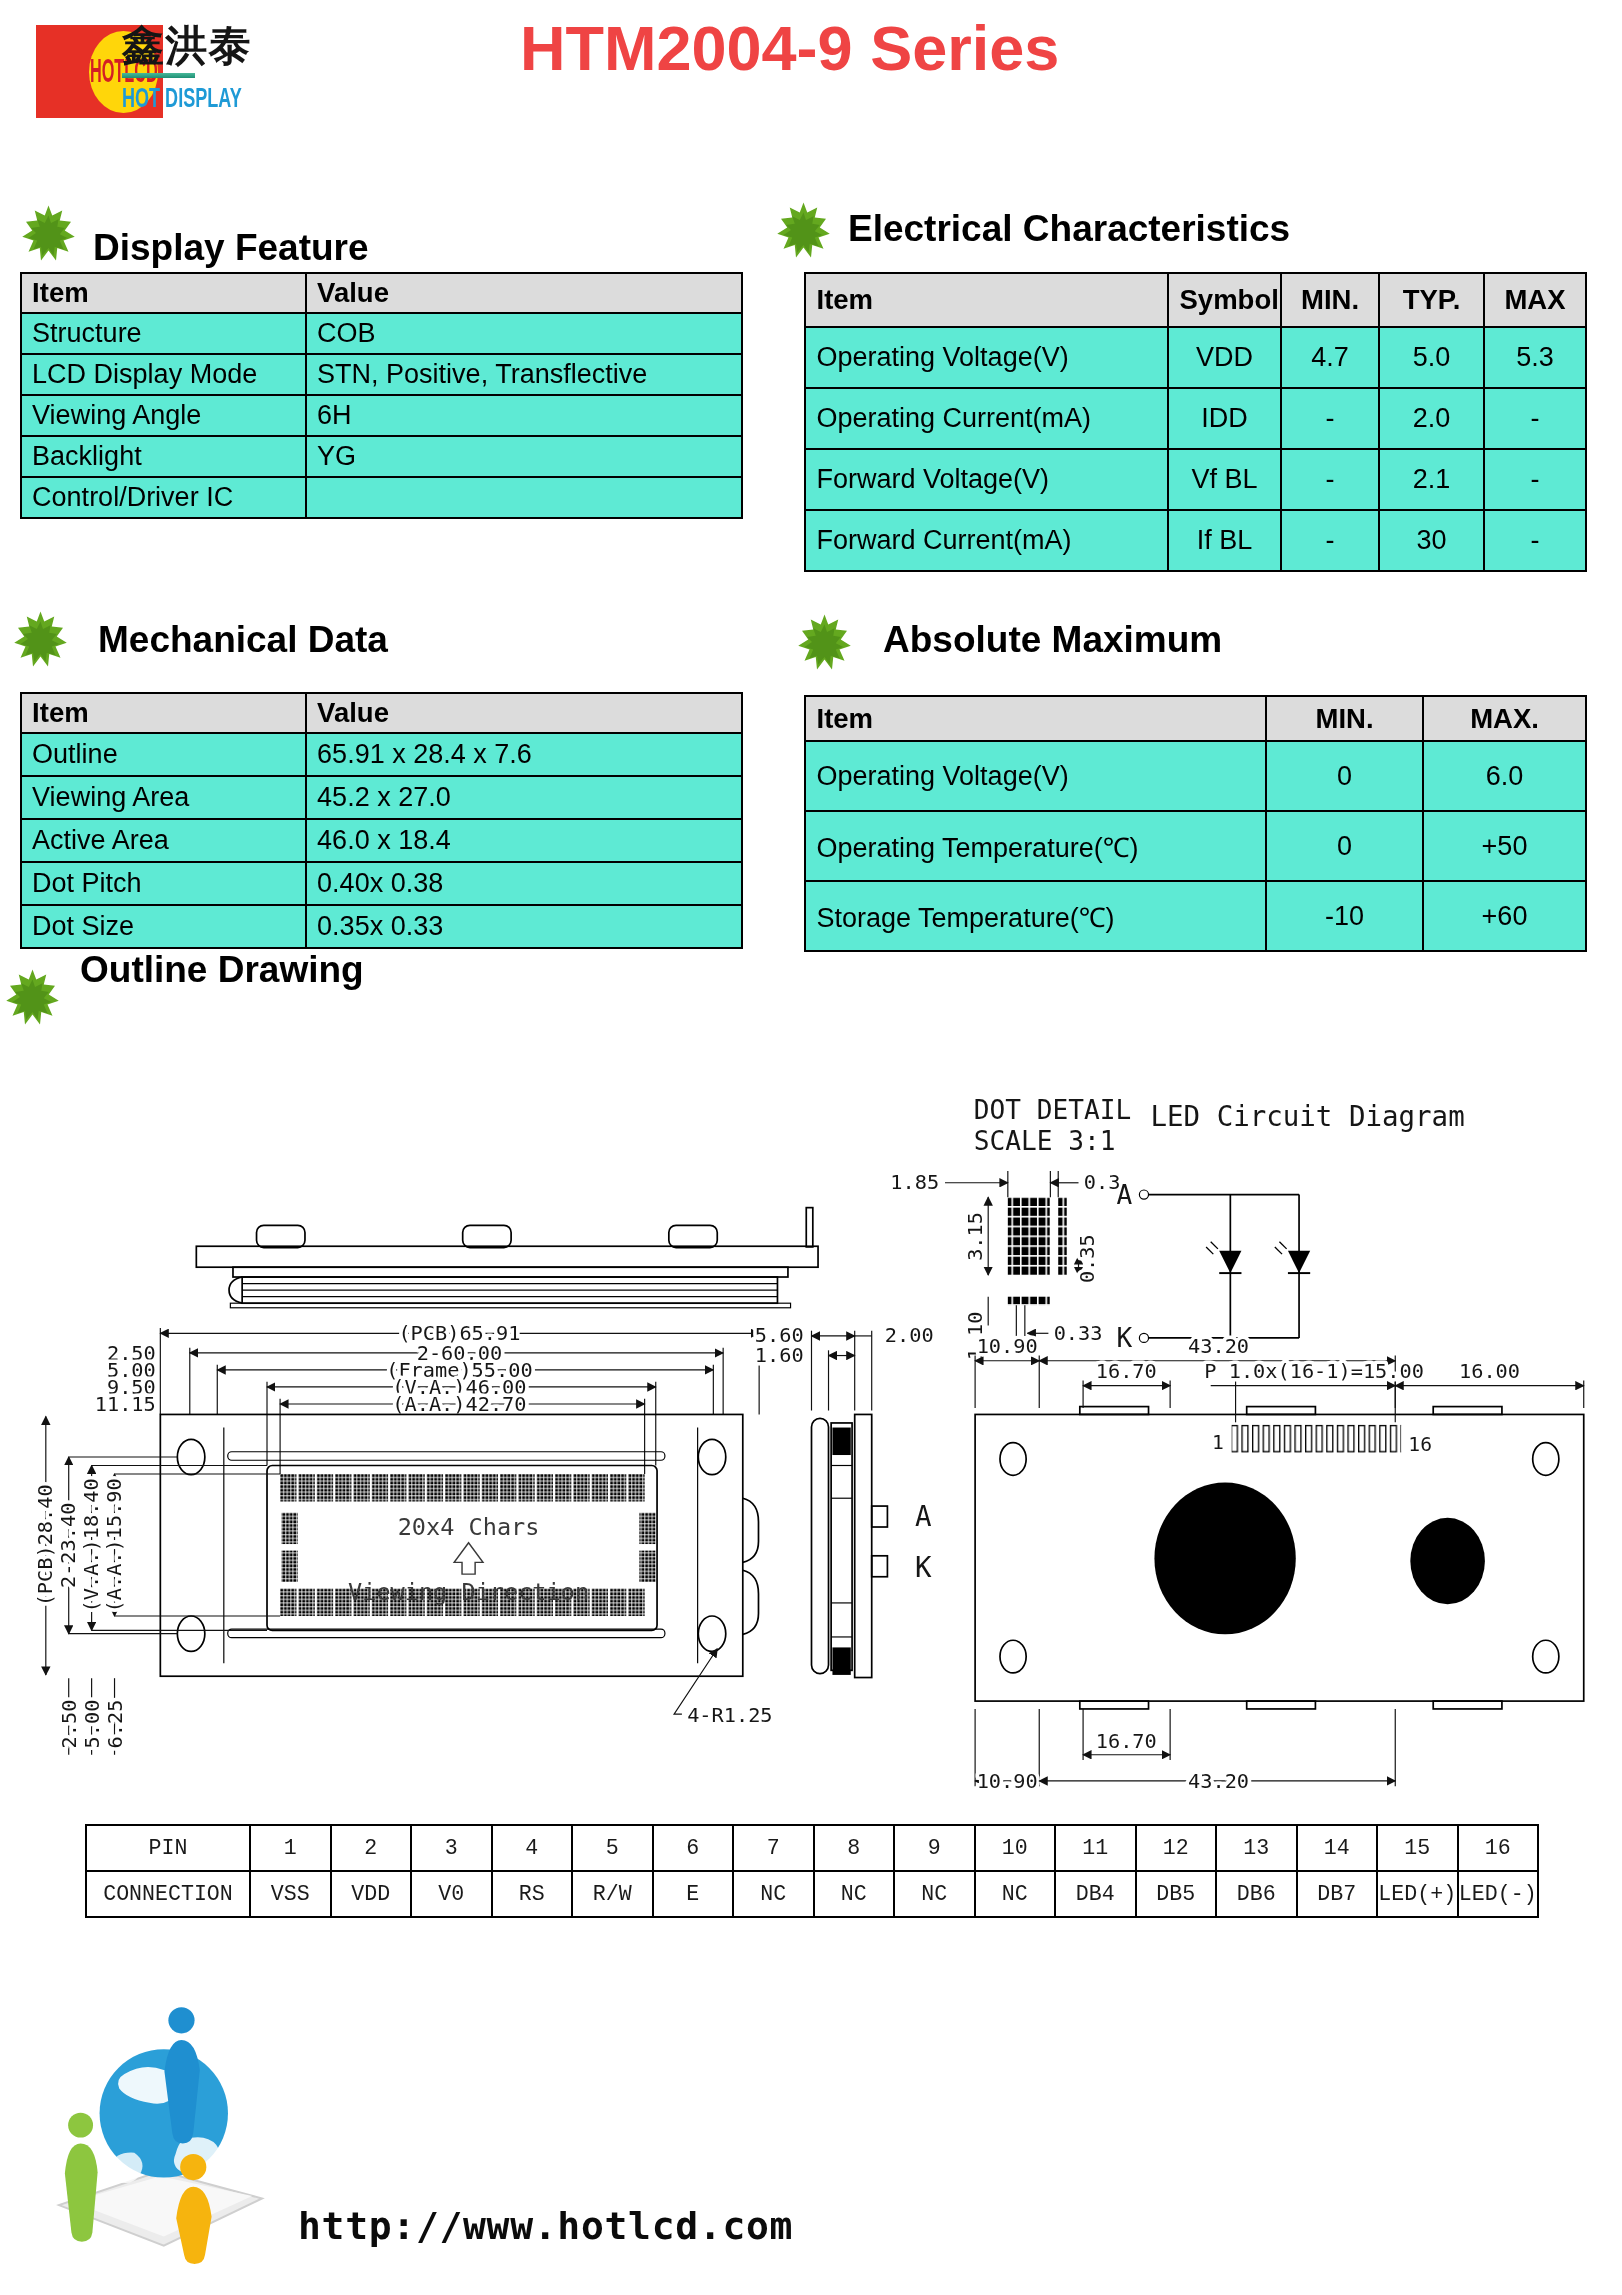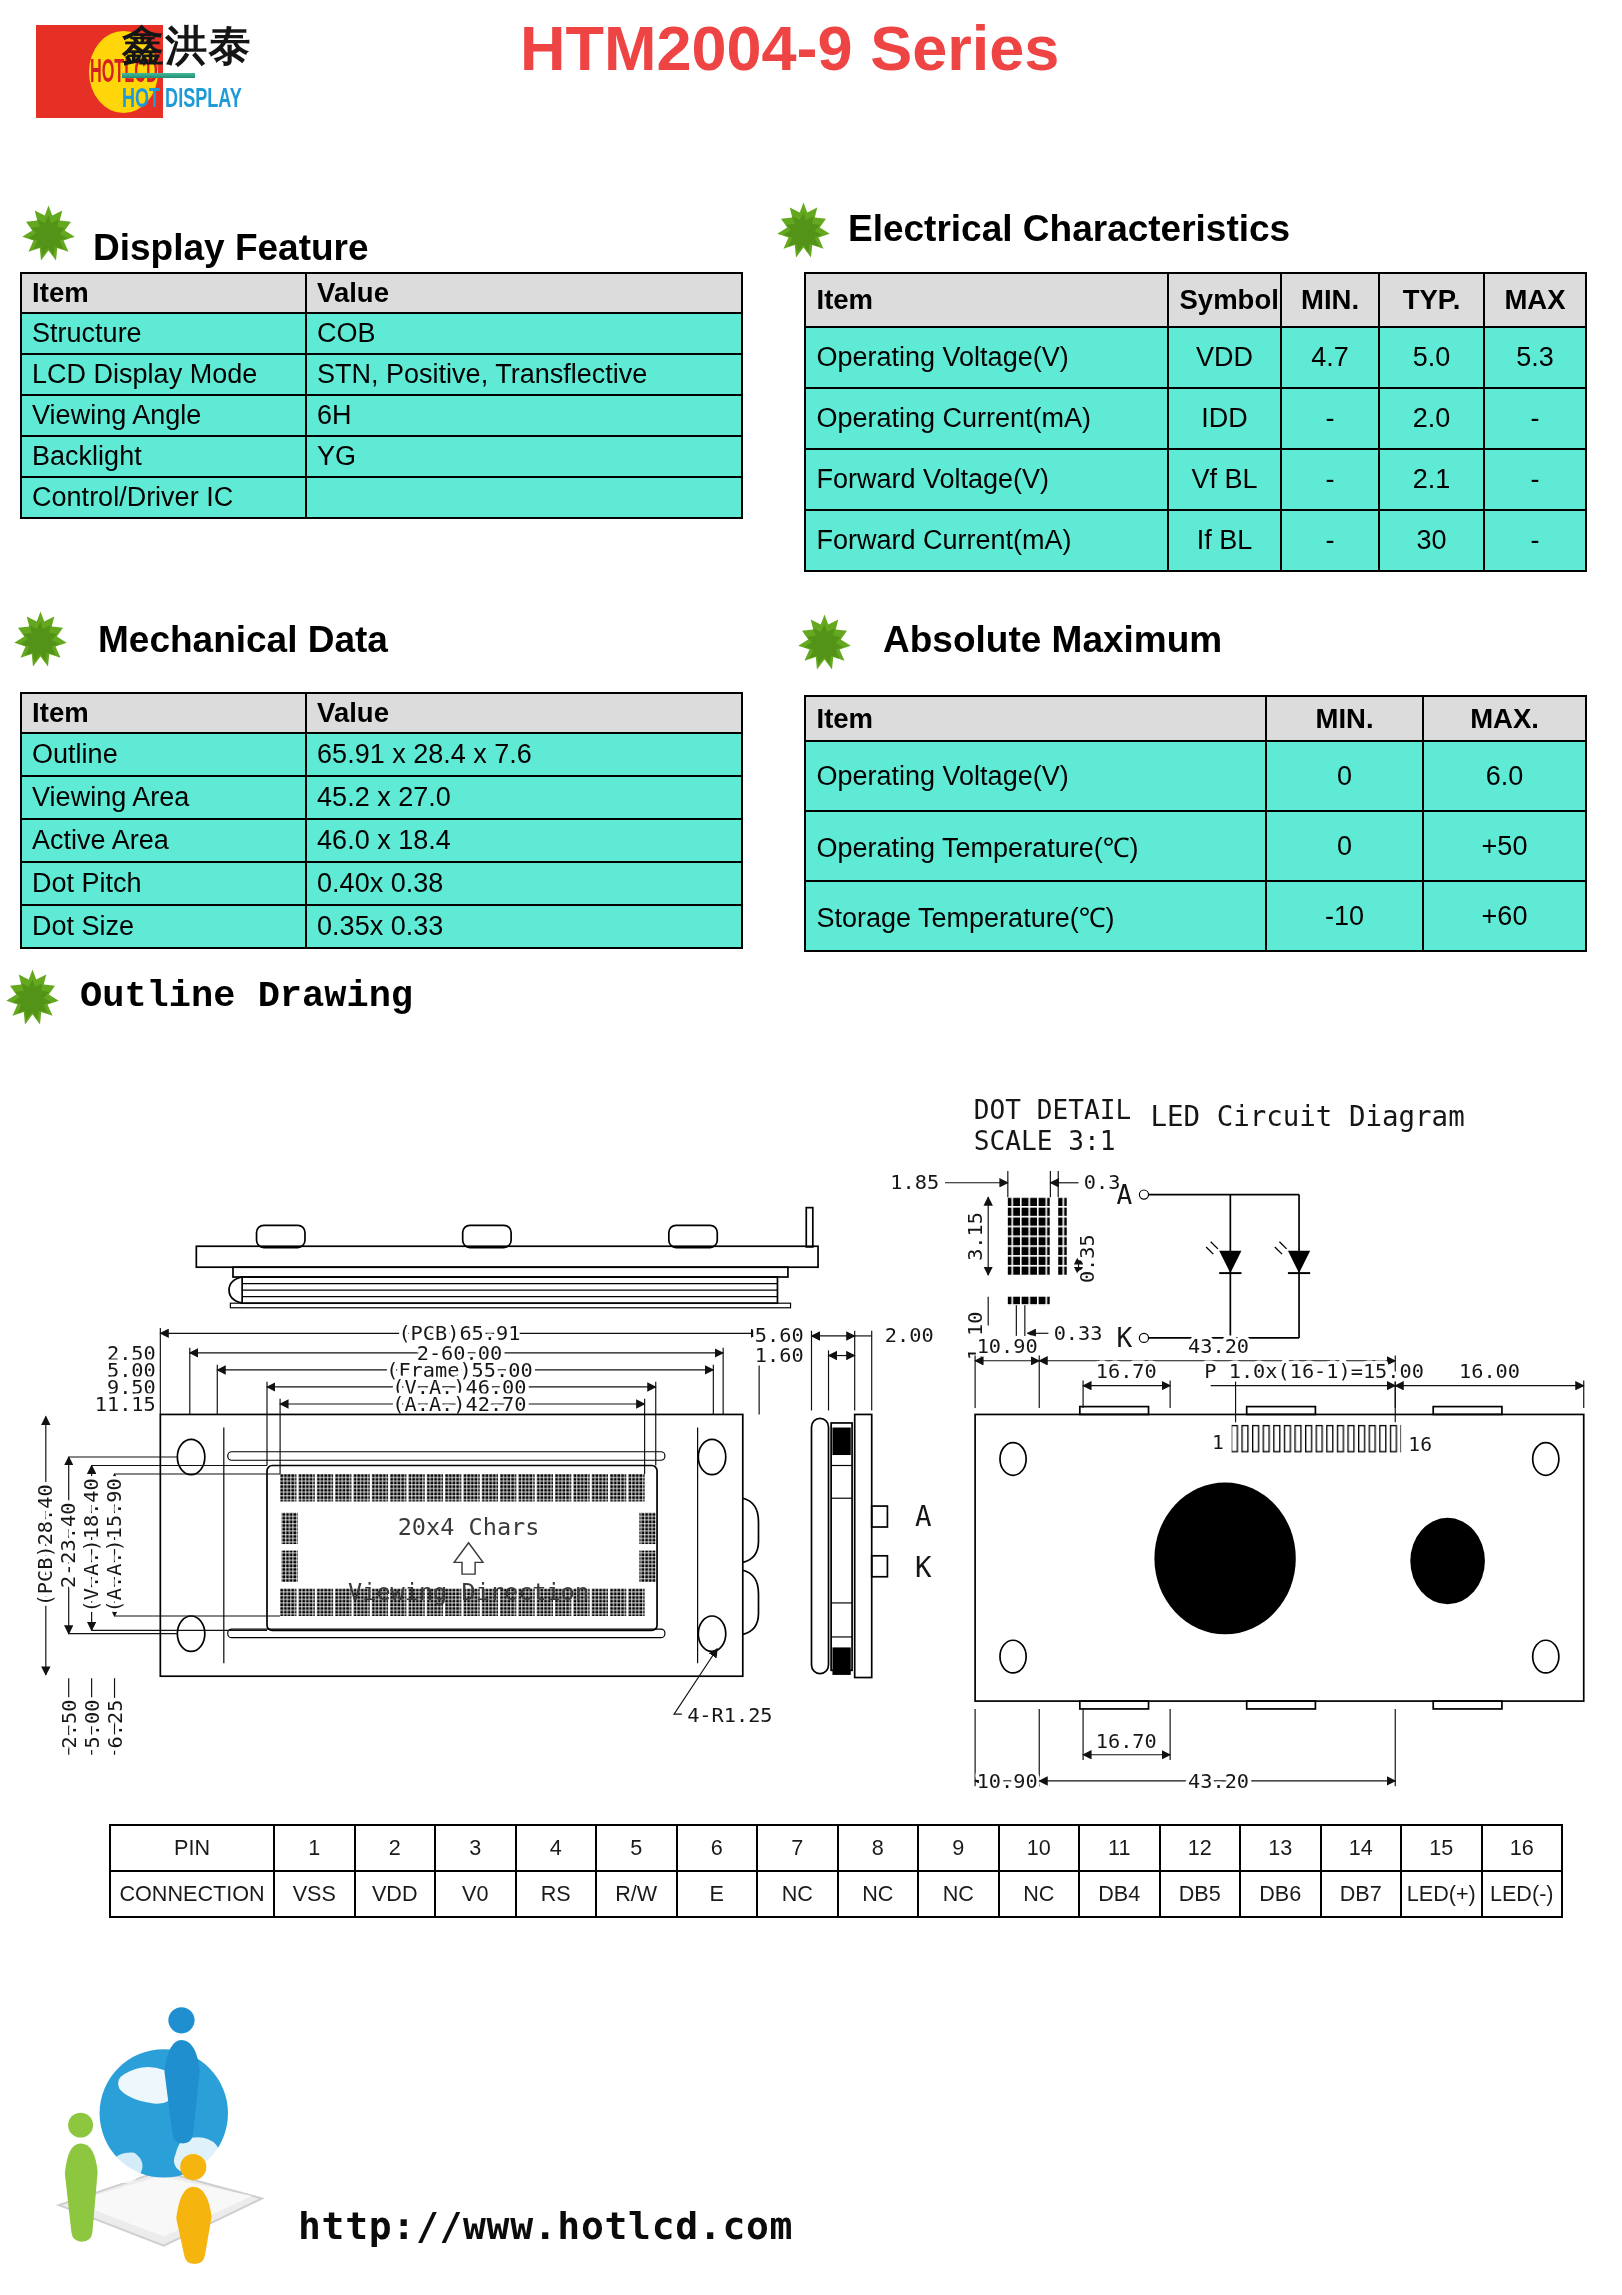--- a/index.html
+++ b/index.html
@@ -25,21 +25,21 @@
   table.spec th,table.spec td{border:2px solid #000;padding:0 10.5px;overflow:hidden;white-space:nowrap;vertical-align:middle;}
   table.spec th{background:#dcdcdc;text-align:left;font-weight:bold;font-size:27.5px;}
   .t-df th{height:38px;} .t-df td{height:39px;}
   .t-el th{height:52px;} .t-el td{height:59px;}
   .t-md th{height:38px;} .t-md td{height:41px;}
   .t-am th{height:43px;} .t-am td{height:68px;}
   .c{text-align:center;}
   table.spec th.c{text-align:center;}
 
   
-  table.pins{position:absolute;border-collapse:collapse;table-layout:fixed;font-family:Liberation Sans, sans-serif;font-size:21.6px;color:#1a1a1a;margin-left:24px;}
+  table.pins{position:absolute;border-collapse:collapse;table-layout:fixed;font-family:Liberation Mono, monospace;font-size:21.6px;color:#1a1a1a;}
   table.pins td{border:2px solid #000;text-align:center;height:44px;padding:0;overflow:hidden;white-space:nowrap;}
 
   
   #drawing{position:absolute;left:0;top:1040px;}
   #drawing *{vector-effect:none;}
   .ln{stroke:#000;stroke-width:2.6;fill:none;}
   .lt{stroke:#000;stroke-width:1.8;fill:none;}
   .dim{stroke:#111;stroke-width:1.8;fill:none;}
   .ct{font-family:"DejaVu Sans Mono",monospace;fill:#161616;}
   .dimt{font-size:31px;paint-order:stroke;stroke:#fff;stroke-width:11px;stroke-linejoin:round;}
@@ -230,21 +230,21 @@
       <td class="c">-10</td>
       <td class="c">+60</td>
     </tr>
   </tbody>
     </table>
 
   <svg class="leaf" style="left:1.3px;top:967px;" viewBox="0 0 48 48">
     <path d="M24 2 l3 8 8-4-2 8 9 1-5 7 8 5-9 3 4 9-9-3-1 10-6-8-6 8-1-10-9 3 4-9-9-3 8-5-5-7 9-1-2-8 8 4z" fill="#64a81f"></path>
     <path d="M24 10 l2 6 6-3-1 6 6 1-4 5 6 3-6 2 3 7-7-2-1 7-4-6-5 6-1-7-6 2 3-7-7-2 6-4-4-4 7-1-2-6 6 3z" fill="#3f7d12" opacity=".5"></path>
   </svg>
-  <div class="sec-title" style="left:80px;top:975px;font-family:Liberation Mono, monospace;">Outline Drawing</div>
+  <div class="sec-title" style="left:80px;top:949px;">Outline Drawing</div>
 
   <svg id="drawing" width="1623" height="779" viewBox="0 0 2480 1190">
     <defs>
       <marker id="ar" viewBox="0 0 10 10" refX="9" refY="5" markerWidth="8" markerHeight="8" orient="auto-start-reverse">
         <path d="M0,0 L10,5 L0,10 z" fill="#111"></path>
       </marker>
       <pattern id="dots" width="5.6" height="5.6" patternUnits="userSpaceOnUse">
         <rect x="0.4" y="0.4" width="4.3" height="4.3" fill="#000"></rect>
       </pattern>
       <pattern id="dgrid" width="13" height="15" patternUnits="userSpaceOnUse">

